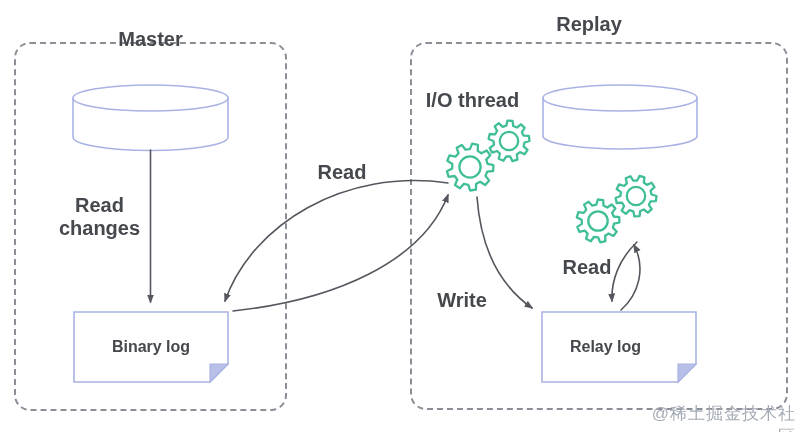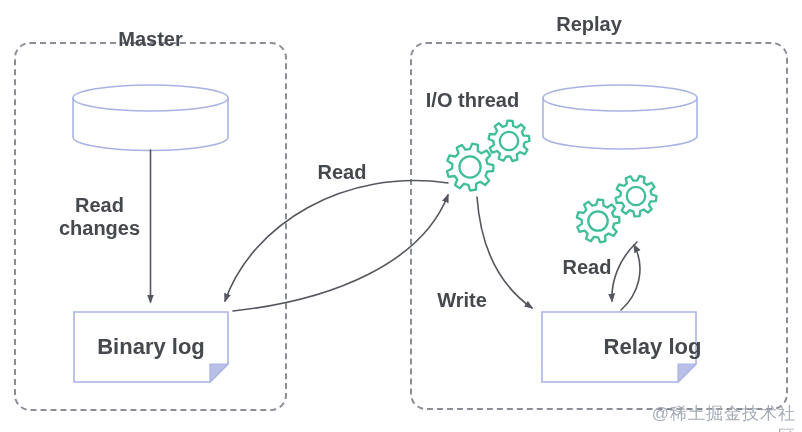--- a/index.html
+++ b/index.html
@@ -8,21 +8,21 @@
   }
   html,body{margin:0;padding:0;background:#fff;}
   .canvas{
     position:relative;width:802px;height:432px;background:#ffffff;
     font-family:"Liberation Sans",sans-serif;color:var(--text);overflow:hidden;
   }
   .dashed-box{position:absolute;border:2px dashed var(--dash);border-radius:16px;box-sizing:border-box;background:transparent;}
   .shapes{position:absolute;left:0;top:0;width:802px;height:432px;}
   .label{position:absolute;font-size:20px;font-weight:600;color:var(--text);text-align:center;line-height:1.15;white-space:normal;}
   .nowrap{white-space:nowrap;}
-  .node-label{position:absolute;display:flex;align-items:center;justify-content:center;font-size:22px;font-weight:600;color:var(--text);}
+  .node-label{position:absolute;display:flex;align-items:center;justify-content:center;font-size:16px;font-weight:600;color:var(--text);}
   .watermark{position:absolute;font-size:17px;font-weight:400;color:var(--watermark);text-align:right;letter-spacing:1px;}
   .node-shape{fill:#ffffff;stroke:var(--node);stroke-width:1.6;}
   .fold-shape{fill:var(--fold);stroke:var(--node);stroke-width:1.2;}
   .arrow-path{fill:none;stroke:var(--arrow);stroke-width:1.6;stroke-linecap:round;}
   .gear-outer{fill:#ffffff;stroke:var(--gear);stroke-width:2.3;stroke-linejoin:round;}
   .gear-inner{fill:none;stroke:var(--gear);stroke-width:2.3;}
   #arrowhead path{fill:var(--arrow);}
 </style>
 </head>
 <body>
@@ -85,17 +85,17 @@
   <div class="label nowrap" style="left:14px;top:28px;width:273px;">Master</div>
   <div class="label nowrap" style="left:400px;top:13px;width:378px;">Replay</div>
 
   <div class="label" style="left:47px;top:194px;width:105px;">Read changes</div>
   <div class="label nowrap" style="left:302px;top:161px;width:80px;">Read</div>
   <div class="label nowrap" style="left:415px;top:89px;width:115px;">I/O thread</div>
   <div class="label nowrap" style="left:427px;top:257px;width:70px;margin-top:32px;">Write</div>
   <div class="label nowrap" style="left:552px;top:256px;width:70px;">Read</div>
 
   <div class="node-label" style="left:74px;top:312px;width:154px;height:70px;">Binary log</div>
-  <div class="node-label" style="left:542px;top:312px;width:127px;height:70px;padding-left:47px;">Relay log</div>
+  <div class="node-label" style="left:542px;top:312px;width:127px;height:70px;">Relay log</div>
 
   <div class="watermark" style="left:636px;top:402px;width:160px;">@稀土掘金技术社区</div>
 
 </div>
 
 </body></html>

